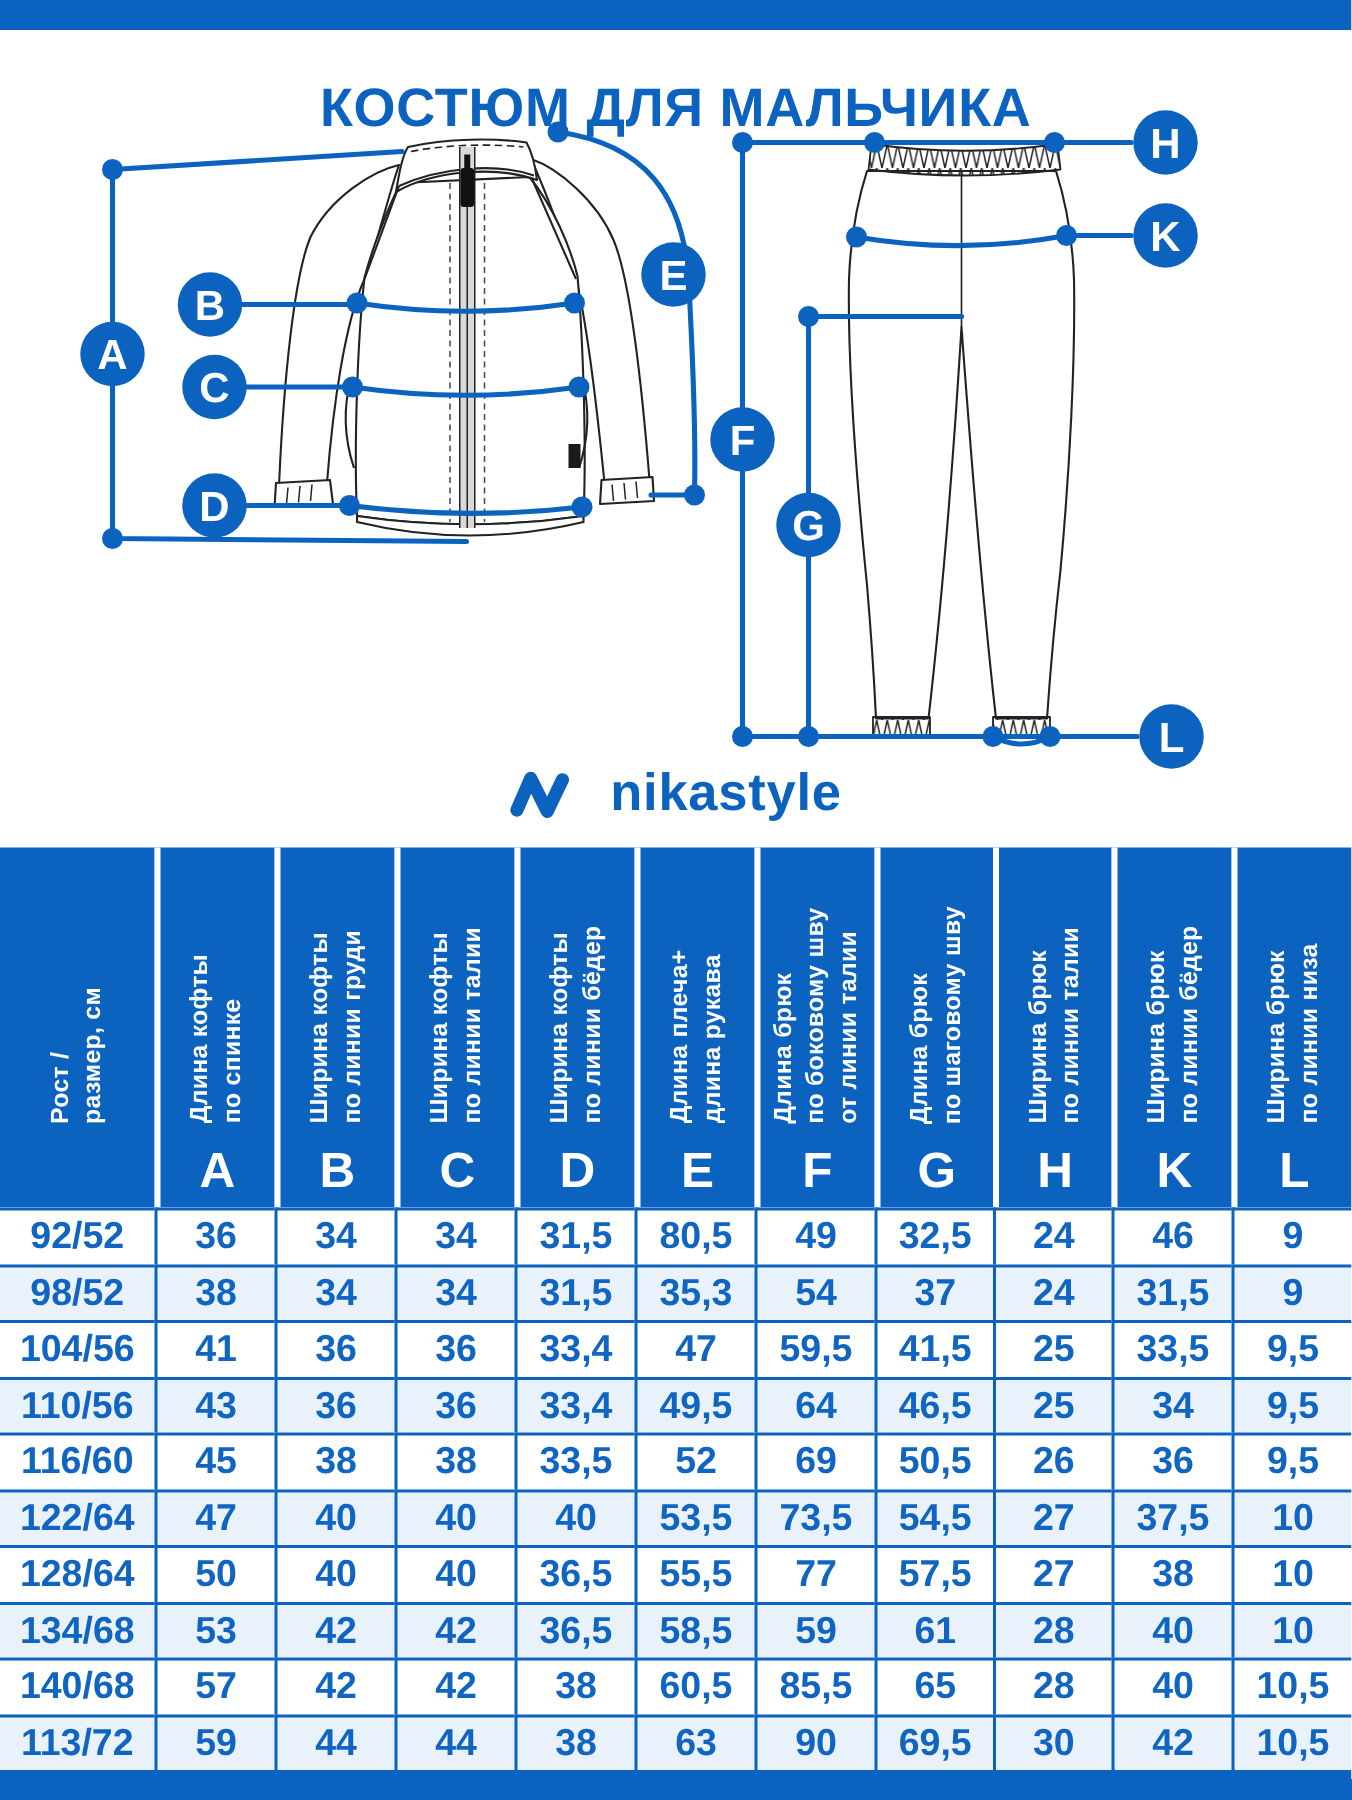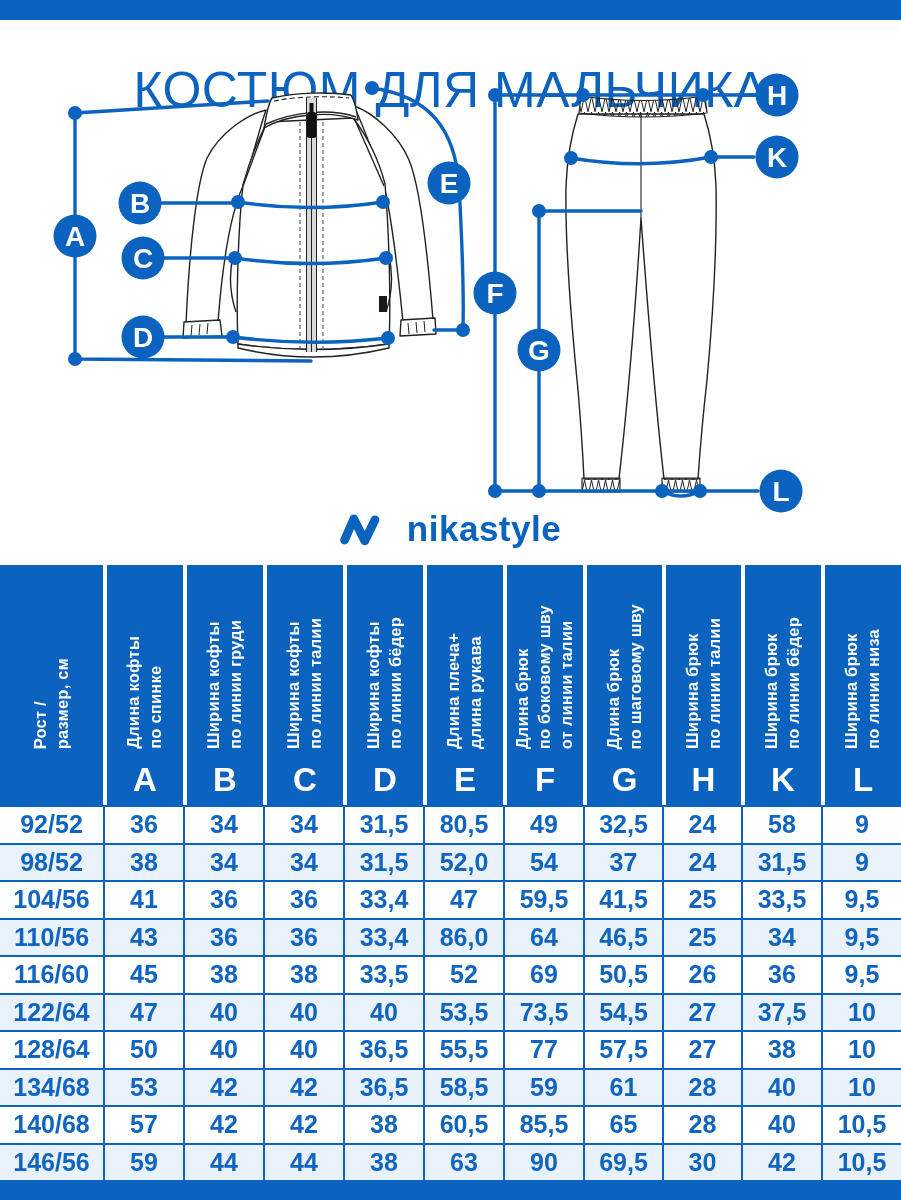--- a/index.html
+++ b/index.html
@@ -5,21 +5,21 @@
   html,body{margin:0;padding:0;}
   body{
     width:901px;height:1200px;position:relative;overflow:hidden;background:#fff;
     font-family:"Liberation Sans", sans-serif;
     --blue:#0b63bf; --blue-text:#0f65c1; --alt:#e9f2fb;
   }
   .bar{position:absolute;left:0;width:901px;height:20px;background:var(--blue);}
   .bar.top{top:0;} .bar.bottom{top:1180px;}
   .title{
     position:absolute;top:27px;left:0;width:901px;text-align:center;
-    font-size:50px;font-weight:400;color:var(--blue);letter-spacing:.5px;white-space:nowrap;
+    font-size:36px;font-weight:700;color:var(--blue);letter-spacing:.5px;white-space:nowrap;
   }
   .diagram{position:absolute;top:0;left:0;}
   .logo{
     position:absolute;top:506px;left:0;width:901px;height:46px;
     display:flex;align-items:center;justify-content:center;gap:21px;
   }
   .logo .word{font-size:35px;font-weight:700;color:var(--blue);letter-spacing:.5px;}
 
   
   .thead{
@@ -243,28 +243,28 @@
 <div class="tbody">
     <div class="bcell">92/52</div>
     <div class="bcell">36</div>
     <div class="bcell">34</div>
     <div class="bcell">34</div>
     <div class="bcell">31,5</div>
     <div class="bcell">80,5</div>
     <div class="bcell">49</div>
     <div class="bcell">32,5</div>
     <div class="bcell">24</div>
-    <div class="bcell">58</div>
+    <div class="bcell">46</div>
     <div class="bcell">9</div>
     <div class="bcell alt">98/52</div>
     <div class="bcell alt">38</div>
     <div class="bcell alt">34</div>
     <div class="bcell alt">34</div>
     <div class="bcell alt">31,5</div>
-    <div class="bcell alt">52,0</div>
+    <div class="bcell alt">35,3</div>
     <div class="bcell alt">54</div>
     <div class="bcell alt">37</div>
     <div class="bcell alt">24</div>
     <div class="bcell alt">31,5</div>
     <div class="bcell alt">9</div>
     <div class="bcell">104/56</div>
     <div class="bcell">41</div>
     <div class="bcell">36</div>
     <div class="bcell">36</div>
     <div class="bcell">33,4</div>
@@ -272,21 +272,21 @@
     <div class="bcell">59,5</div>
     <div class="bcell">41,5</div>
     <div class="bcell">25</div>
     <div class="bcell">33,5</div>
     <div class="bcell">9,5</div>
     <div class="bcell alt">110/56</div>
     <div class="bcell alt">43</div>
     <div class="bcell alt">36</div>
     <div class="bcell alt">36</div>
     <div class="bcell alt">33,4</div>
-    <div class="bcell alt">86,0</div>
+    <div class="bcell alt">49,5</div>
     <div class="bcell alt">64</div>
     <div class="bcell alt">46,5</div>
     <div class="bcell alt">25</div>
     <div class="bcell alt">34</div>
     <div class="bcell alt">9,5</div>
     <div class="bcell">116/60</div>
     <div class="bcell">45</div>
     <div class="bcell">38</div>
     <div class="bcell">38</div>
     <div class="bcell">33,5</div>
@@ -333,21 +333,21 @@
     <div class="bcell">57</div>
     <div class="bcell">42</div>
     <div class="bcell">42</div>
     <div class="bcell">38</div>
     <div class="bcell">60,5</div>
     <div class="bcell">85,5</div>
     <div class="bcell">65</div>
     <div class="bcell">28</div>
     <div class="bcell">40</div>
     <div class="bcell">10,5</div>
-    <div class="bcell alt">146/56</div>
+    <div class="bcell alt">113/72</div>
     <div class="bcell alt">59</div>
     <div class="bcell alt">44</div>
     <div class="bcell alt">44</div>
     <div class="bcell alt">38</div>
     <div class="bcell alt">63</div>
     <div class="bcell alt">90</div>
     <div class="bcell alt">69,5</div>
     <div class="bcell alt">30</div>
     <div class="bcell alt">42</div>
     <div class="bcell alt">10,5</div>

